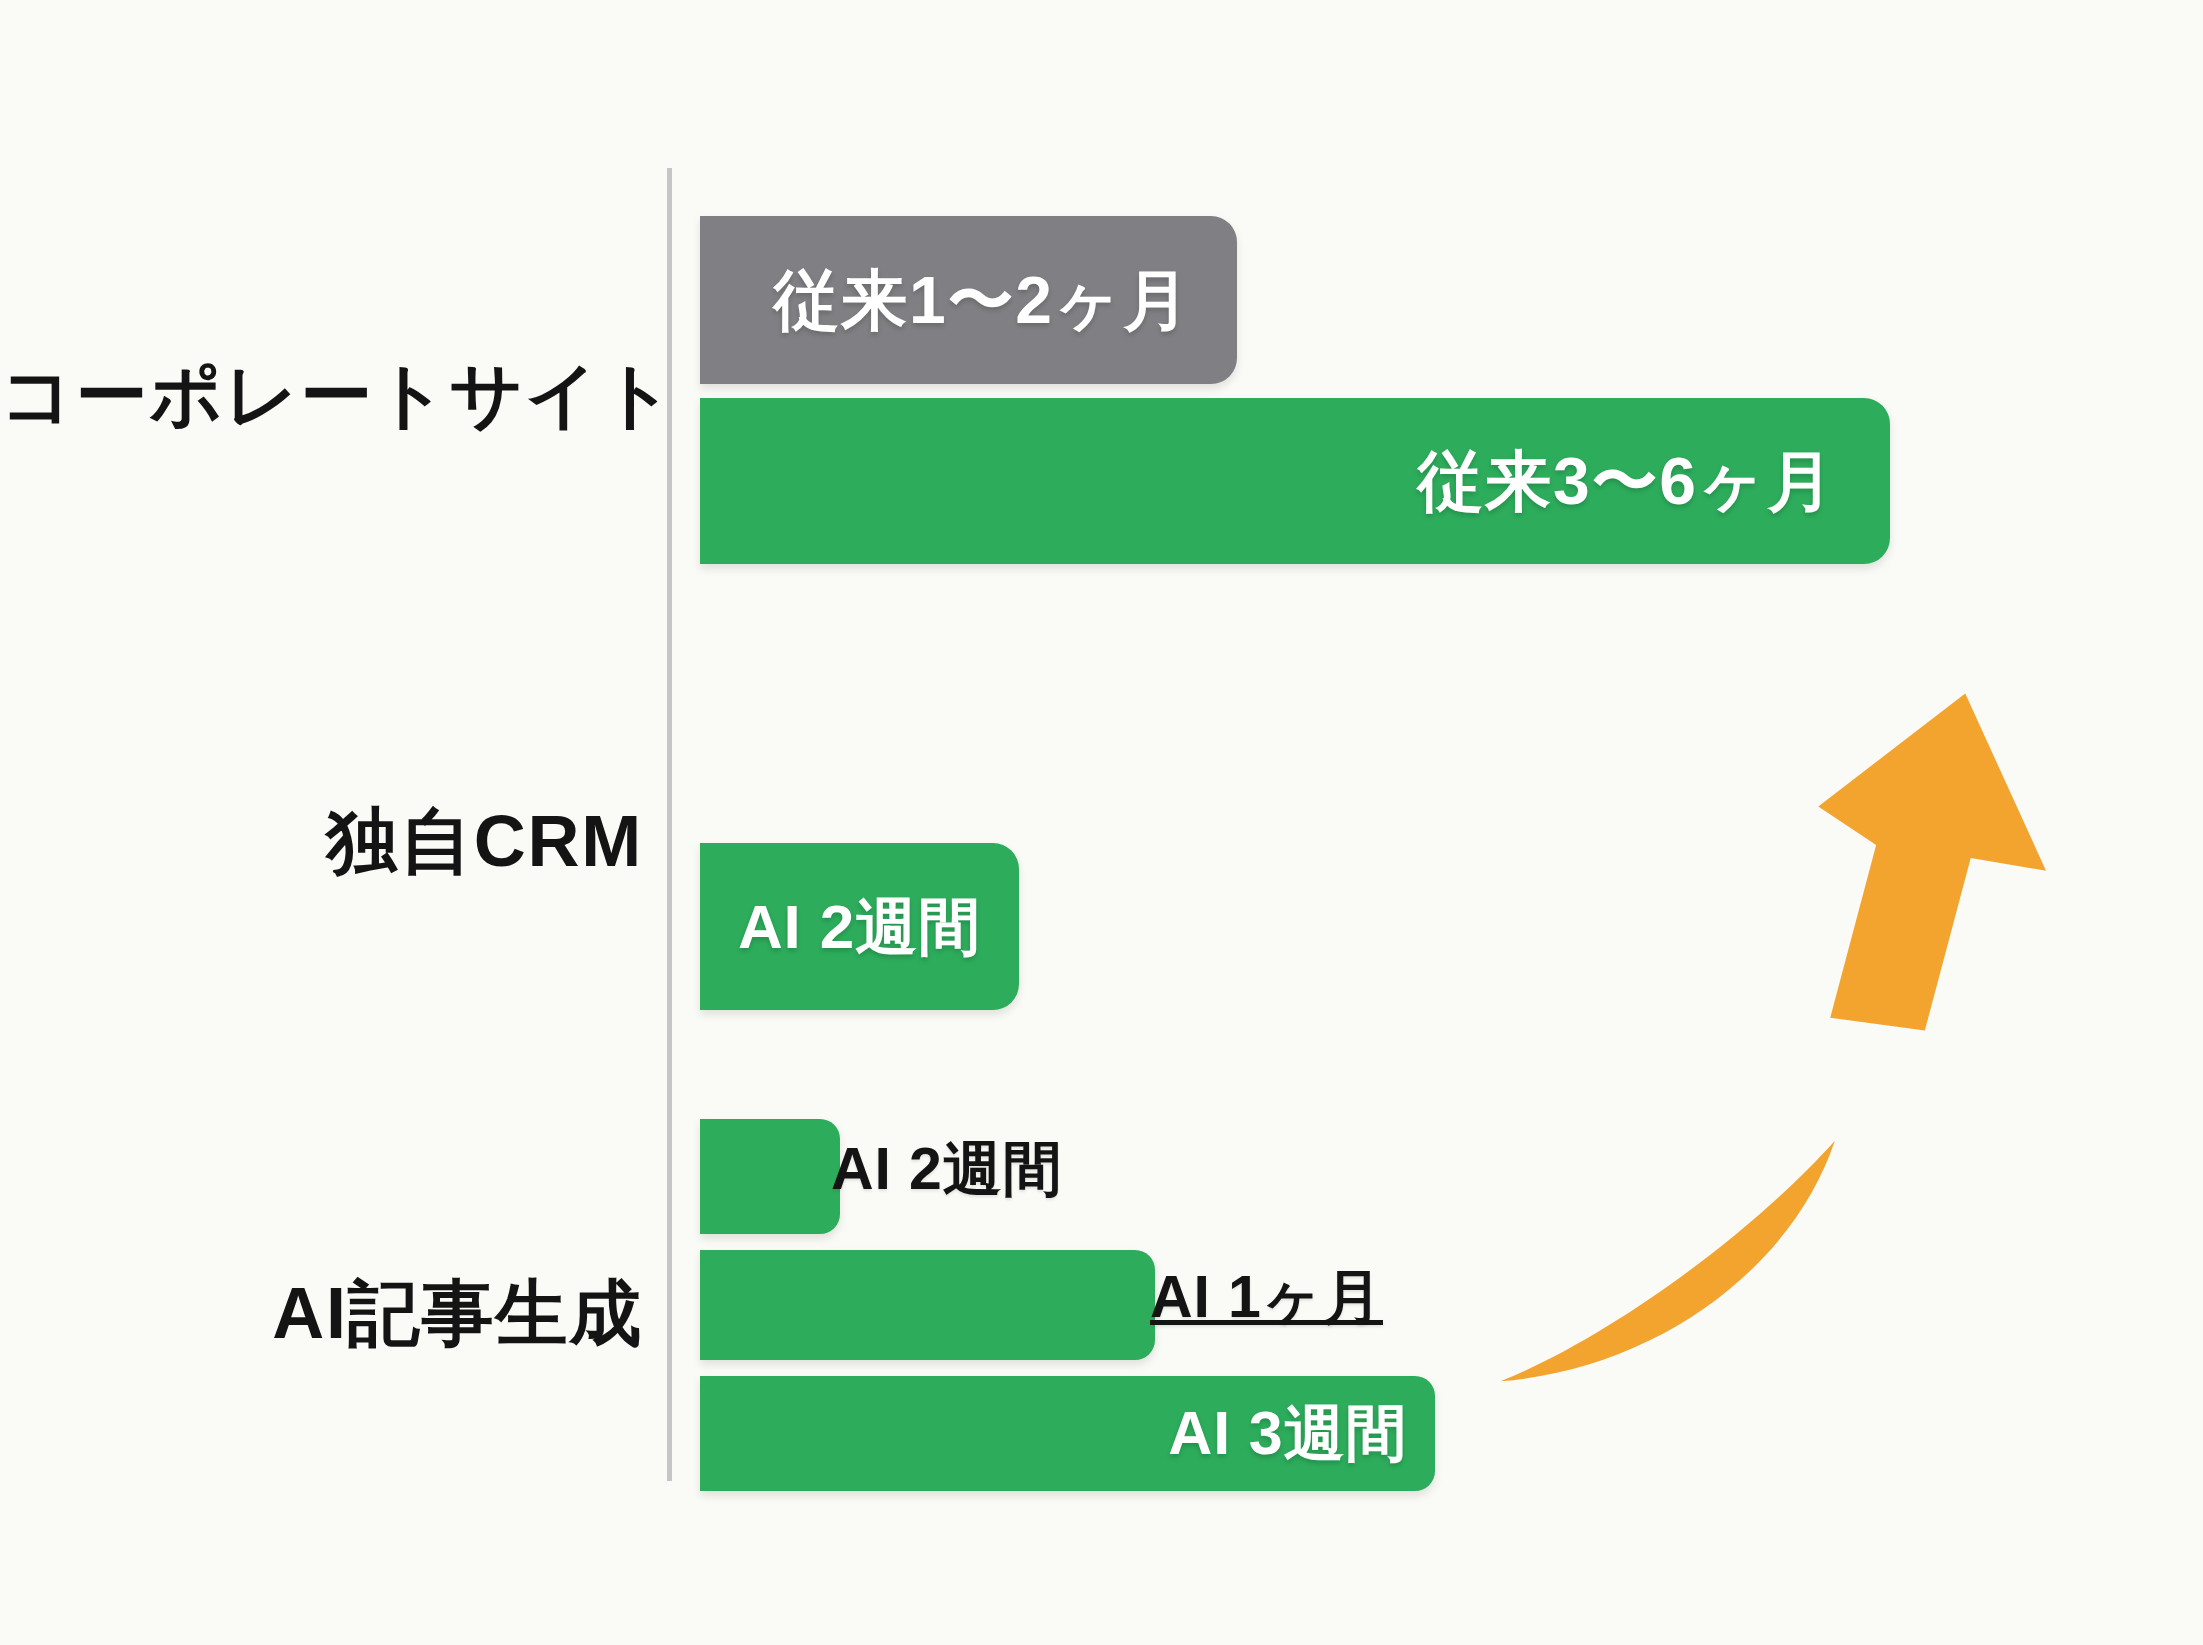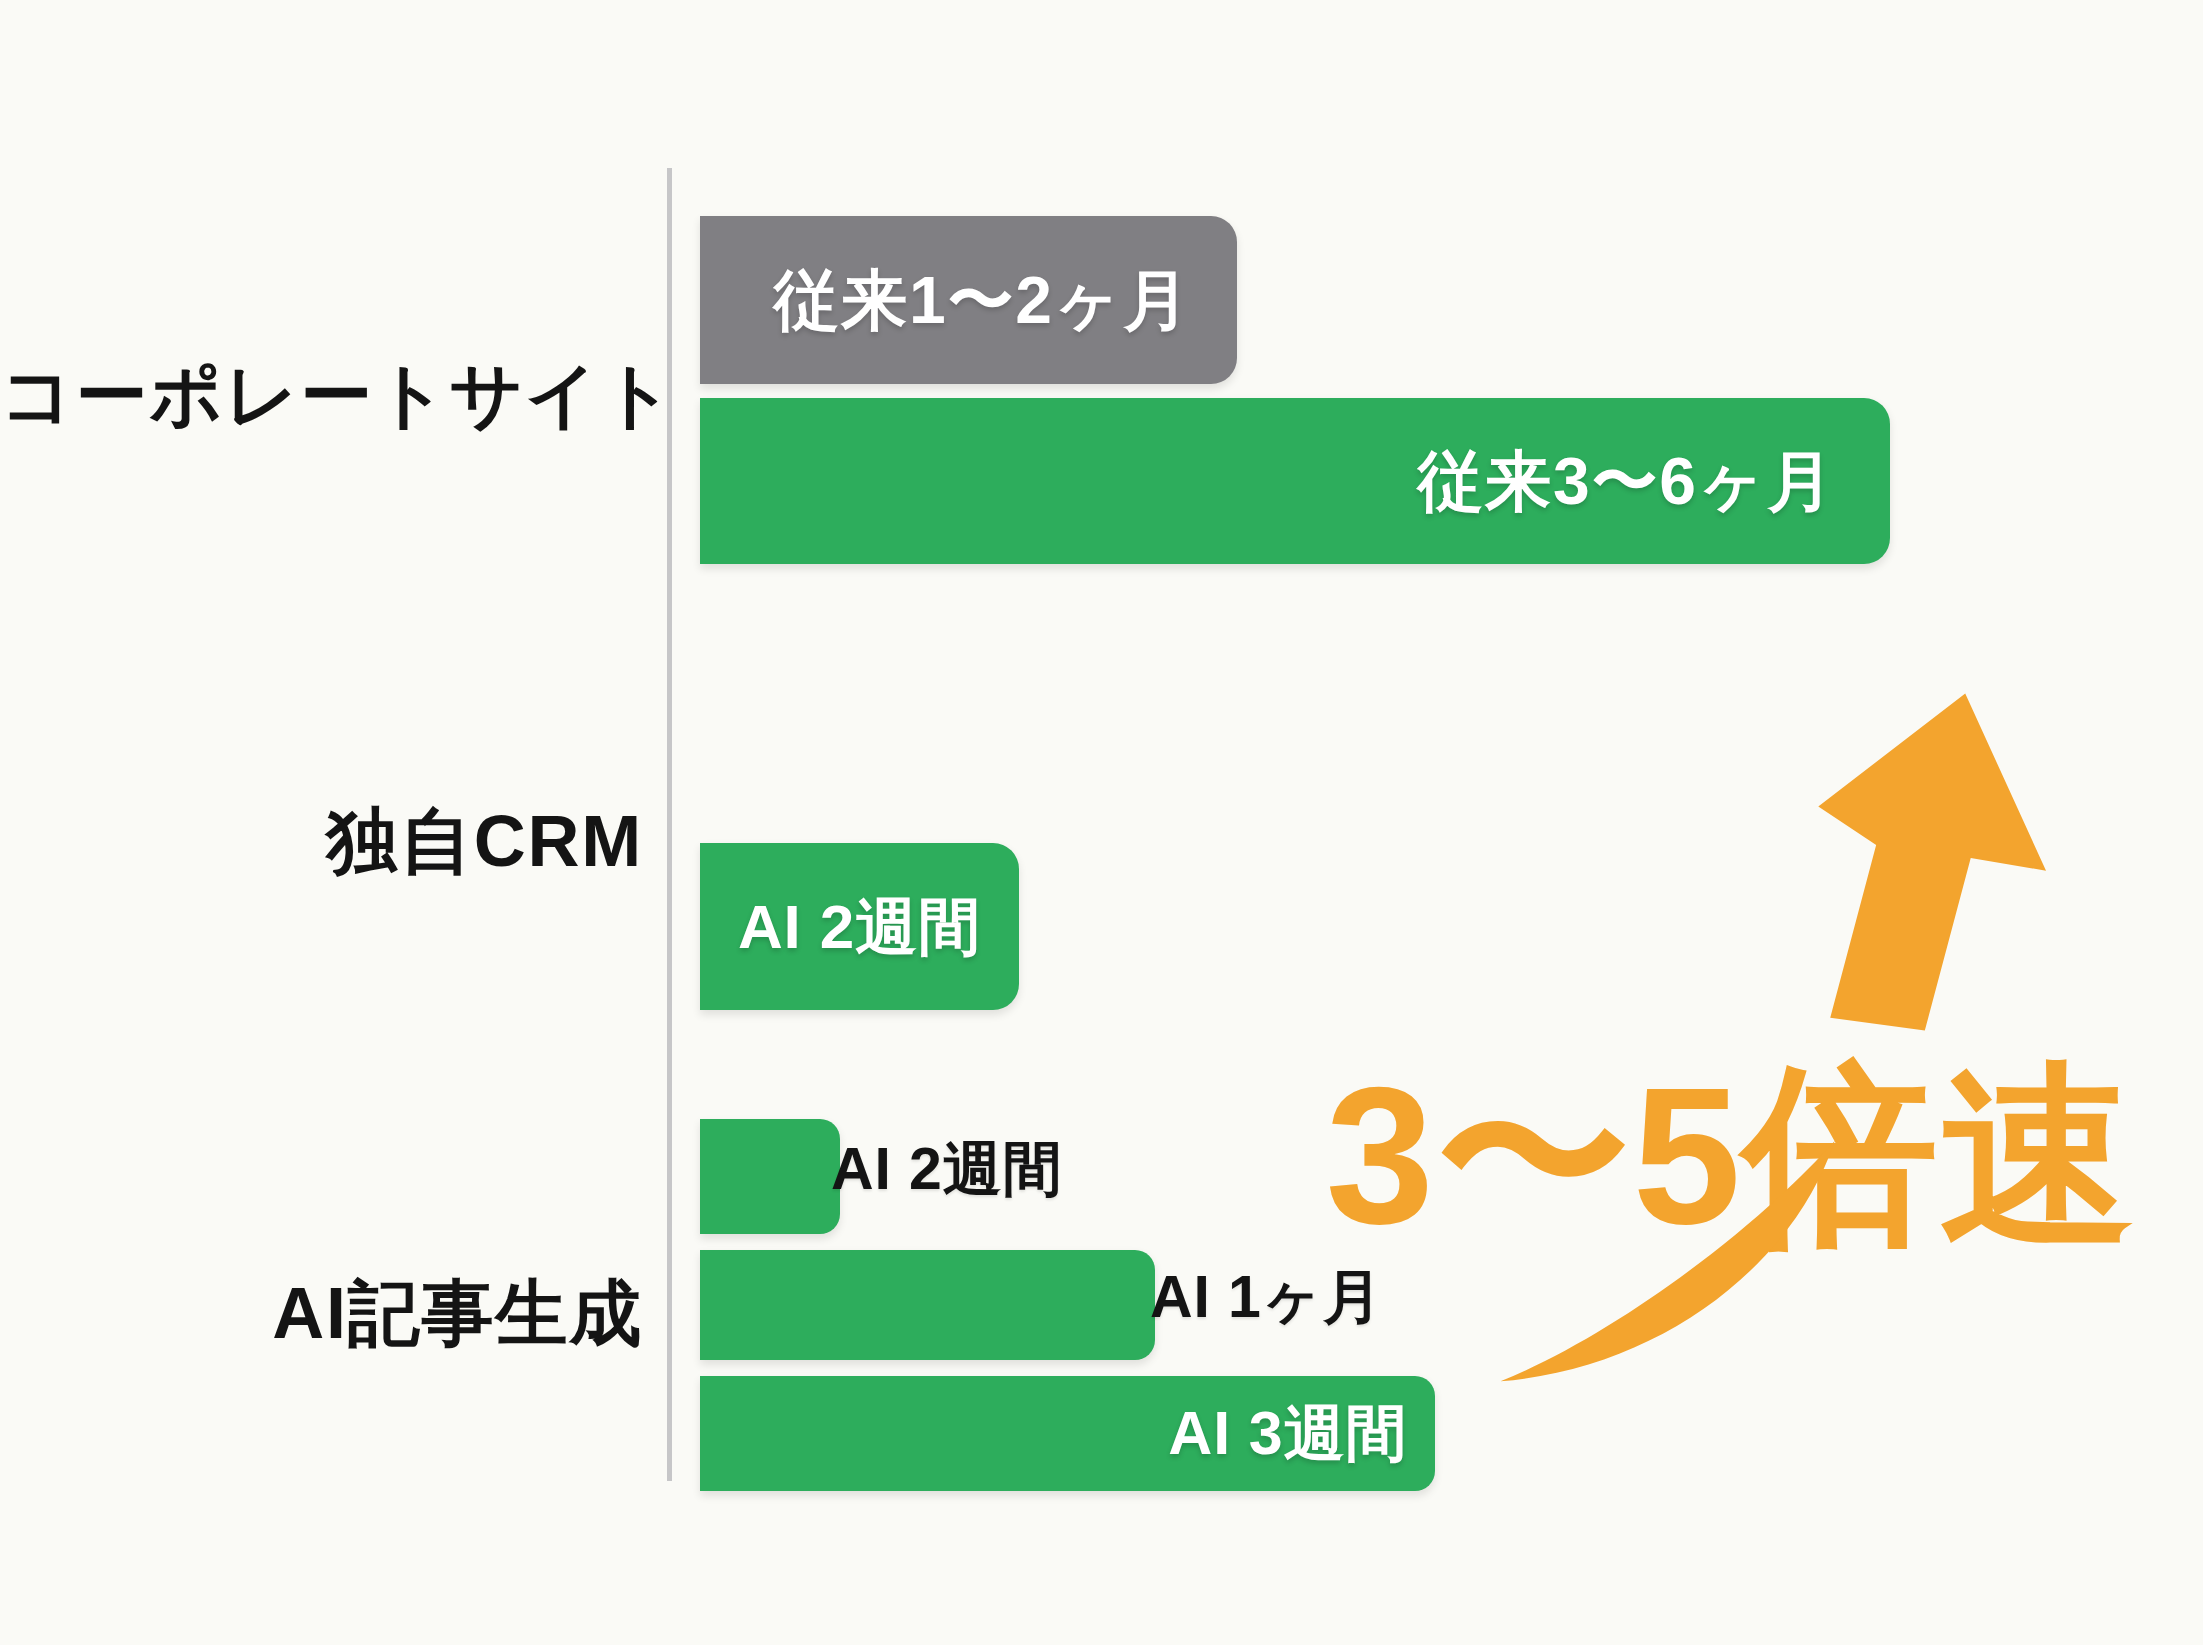--- a/index.html
+++ b/index.html
@@ -54,21 +54,21 @@
   .b-g3c{top:1368px;width:735px;height:115px;}
   .b-g3c .bar-label{font-size:61px;padding-right:27.5px;letter-spacing:0.9px;}
 
   
   .out-label{
     position:absolute;color:#141414;font-weight:700;font-size:59px;
     line-height:1;white-space:nowrap;letter-spacing:0.9px;
     text-shadow:0 1.8px 2.8px rgba(0,0,0,0.10);
   }
   .ol-3a{left:831px;top:1140px;}
-  .ol-3b{left:1150px;top:1268px;}
+  .ol-3b{left:1150px;top:1268px;text-decoration:underline;}
 
   
   .speed{
     position:absolute;left:1313px;top:1027px;width:836px;height:257px;
     display:flex;align-items:center;justify-content:center;
     color:#F3A42E;font-weight:700;font-size:195px;line-height:1;
     letter-spacing:1.8px;white-space:nowrap;
   }
   .artsvg{position:absolute;left:0;top:0;pointer-events:none;}
 </style>
@@ -97,21 +97,20 @@
   <div class="bar green small b-g3a"></div>
   <div class="out-label ol-3a">AI 2週間</div>
 
   <div class="bar green small b-g3b"></div>
   <div class="out-label ol-3b">AI 1ヶ月</div>
 
   <div class="bar green small b-g3c">
     <div class="bar-label">AI 3週間</div>
   </div>
 
-  <div class="speed">3〜5倍速</div>
 
   <svg class="artsvg" width="2204" height="1646" viewBox="0 0 2400 1792">
     <polygon points="2140,755 2228,948 2146,934 2096,1122 1993,1108 2043,920 1980,878" fill="#F3A42E"></polygon>
     <path d="M 1634 1504 C 1805 1490 1952 1380 1998 1242 C 1915 1335 1762 1452 1634 1504 Z" fill="#F3A42E"></path>
   </svg>
 
 </div>
 
 
 </body></html>

